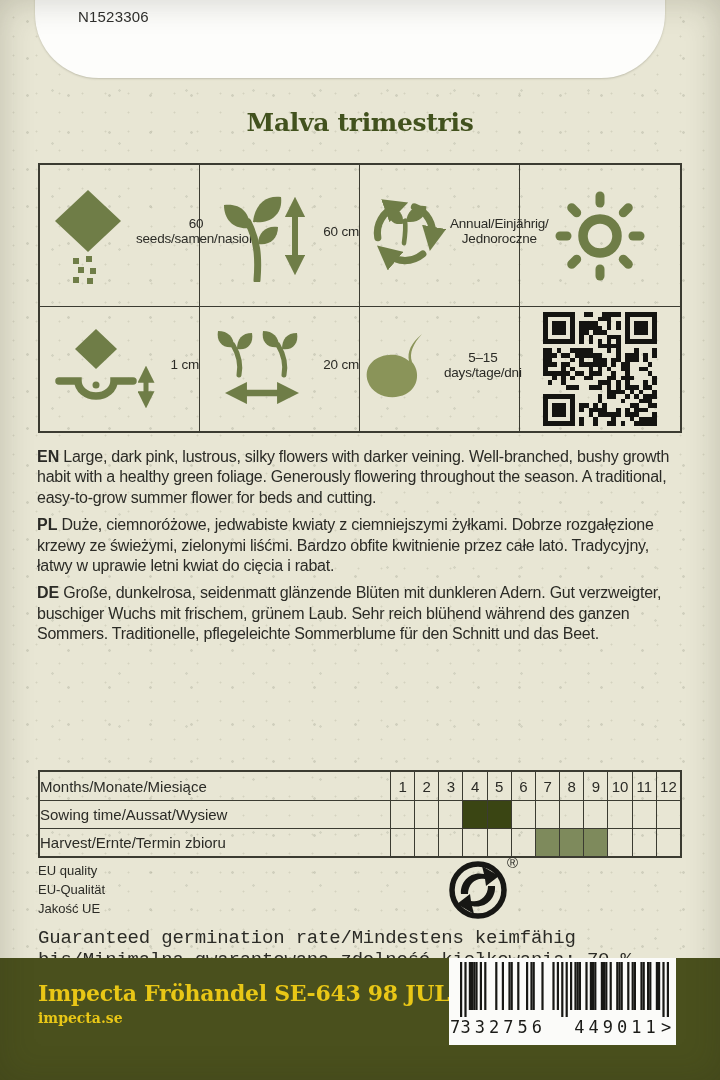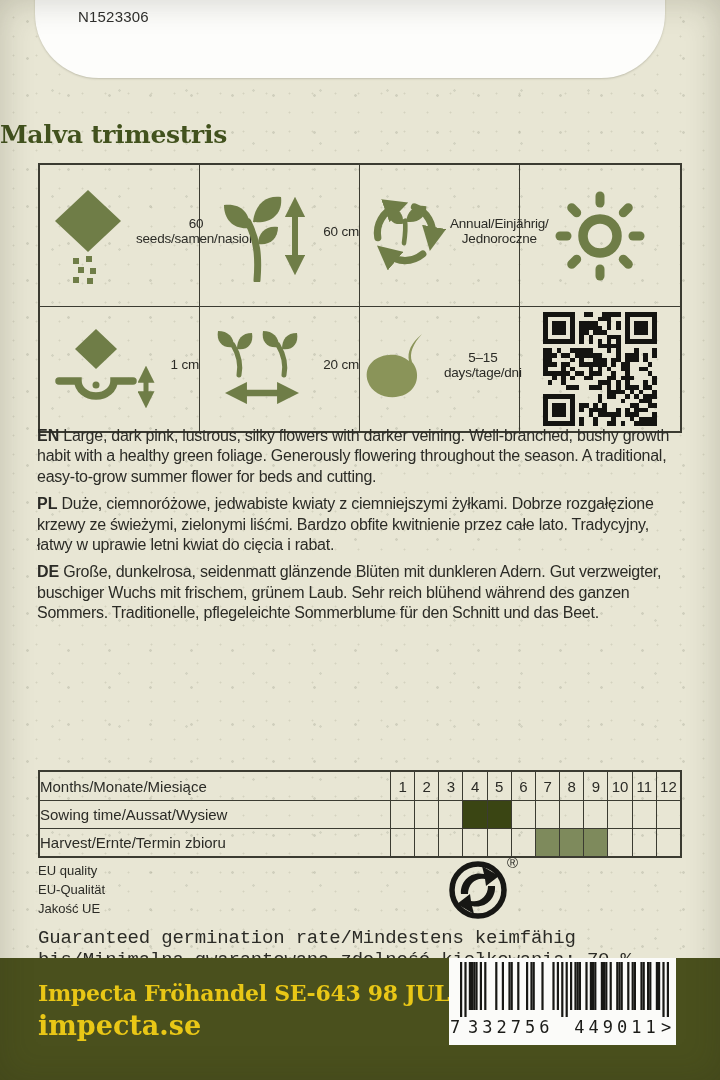--- a/index.html
+++ b/index.html
@@ -15,64 +15,64 @@
     background-size:41px 37px, 67px 53px, 23px 19px;
     background-position:7px 3px, 19px 11px, 2px 8px;
     font-family:"Liberation Sans", sans-serif;
     color:var(--ink);
   }
   .packet::after{content:"";position:absolute;inset:0;pointer-events:none;
     box-shadow:inset 0 0 34px rgba(40,40,25,.22);}
   .flap{position:absolute;left:35px;top:-42px;width:630px;height:120px;
     background:#fdfdfb;border-radius:0 0 64px 64px;box-shadow:0 1px 2px rgba(80,80,60,.25);}
   .code{position:absolute;left:78px;top:8px;font-size:15px;color:#2f2f2d;letter-spacing:.2px;}
-  .title{position:absolute;left:0;top:120px;width:720px;
+  .title{position:absolute;left:0;top:108px;width:720px;text-align:center;
     font-family:"DejaVu Serif", serif;font-weight:700;font-size:25px;color:var(--title);letter-spacing:-0.3px;}
   
   .grid{position:absolute;left:38px;top:163px;width:644px;height:270px;display:grid;
     grid-template-columns:repeat(4,1fr);grid-template-rows:142px 124px;
     border:2px solid var(--line);box-sizing:border-box;}
   .gcell{border-right:1.5px solid var(--line);border-bottom:1.5px solid var(--line);
     display:flex;flex-direction:row;align-items:center;box-sizing:border-box;min-width:0;}
   .gcell:nth-child(4n){border-right:none}
   .gcell:nth-child(n+5){border-bottom:none}
   .gicon{flex:1;display:flex;align-items:center;justify-content:center;width:100%;}
   .glabel{font-size:13.5px;color:var(--ink);margin-bottom:9px;text-align:center;
     line-height:15px;letter-spacing:-0.2px;min-height:1px;}
   .gcell svg{display:block;}
   
-  .descs{position:absolute;left:37px;top:426px;width:650px;}
+  .descs{position:absolute;left:37px;top:447px;width:650px;}
   .desc{margin:0 0 7px 0;font-size:16px;line-height:20.4px;letter-spacing:-0.25px;color:var(--ink);}
   .desc b{margin-right:4px;letter-spacing:0;}
   
   .cal{position:absolute;left:38px;top:770px;width:644px;display:grid;
     grid-template-columns:350px repeat(12,1fr);grid-auto-rows:28px;
     border:2px solid var(--line);box-sizing:border-box;font-size:15px;color:var(--ink);}
   .cal>div{border-left:1.5px solid var(--line);border-top:1.5px solid var(--line);
     display:flex;align-items:center;justify-content:center;box-sizing:border-box;}
   .cal>div:nth-child(13n+1){border-left:none;justify-content:flex-start;}
   .cal>div:nth-child(-n+13){border-top:none;}
   
   .euq{position:absolute;left:38px;top:861px;font-size:13px;line-height:19px;}
   .gdot{position:absolute;left:447px;top:859px;}
   .rmark{position:absolute;left:507px;top:854px;font-size:15px;}
   .germ{position:absolute;left:38px;top:927px;width:650px;font-size:19px;letter-spacing:-0.2px;font-family:Liberation Mono, monospace;}
   
   .band{position:absolute;left:0;top:958px;width:720px;height:122px;background:var(--band);}
   .addr{position:absolute;left:38px;top:980px;font-family:"DejaVu Serif", serif;font-weight:700;
     font-size:22px;color:var(--yellow);letter-spacing:-0.3px;}
   .site{position:absolute;left:38px;top:1010px;font-family:"DejaVu Serif", serif;font-weight:700;
-    font-size:27px;color:var(--yellow);}
+    font-size:14px;color:var(--yellow);}
   
   .bcbox{position:absolute;left:449px;top:958px;width:227px;height:87px;background:#fbfbf9;}
   .bcbars{position:absolute;left:11px;top:4px;}
   .bcd{position:absolute;top:59px;font-family:"DejaVu Sans Mono", monospace;
     font-size:17px;color:#1b1b18;}
   .bcd.lead{left:1px;}
-  .bcd.g1{left:19px;width:92px;text-align:left;letter-spacing:4px;}
+  .bcd.g1{left:5px;width:92px;text-align:right;letter-spacing:4px;}
   .bcd.g2{left:122px;width:92px;text-align:center;letter-spacing:4px;}
   .bcd.trail{left:212px;}
 </style>
 </head>
 <body>
 
 <div class="packet" style="--paper: #e8e6d4; --green: #6f7d47; --title: #42521e; --line: #3b3b31; --band: #4a501d; --yellow: #e9c716; --ink: #2b2b26; --qr: #141411;">
 
   <div class="flap"></div>
   <div class="code">N1523306</div>

